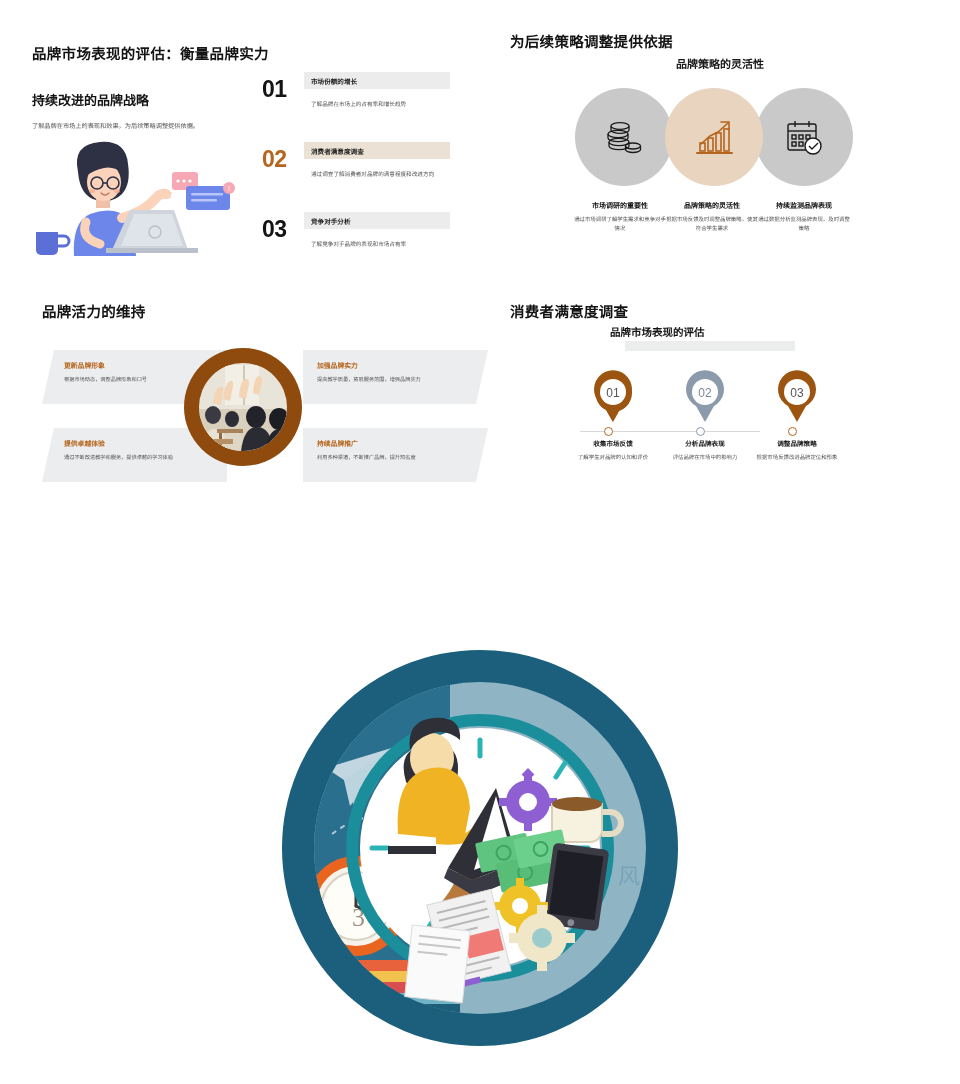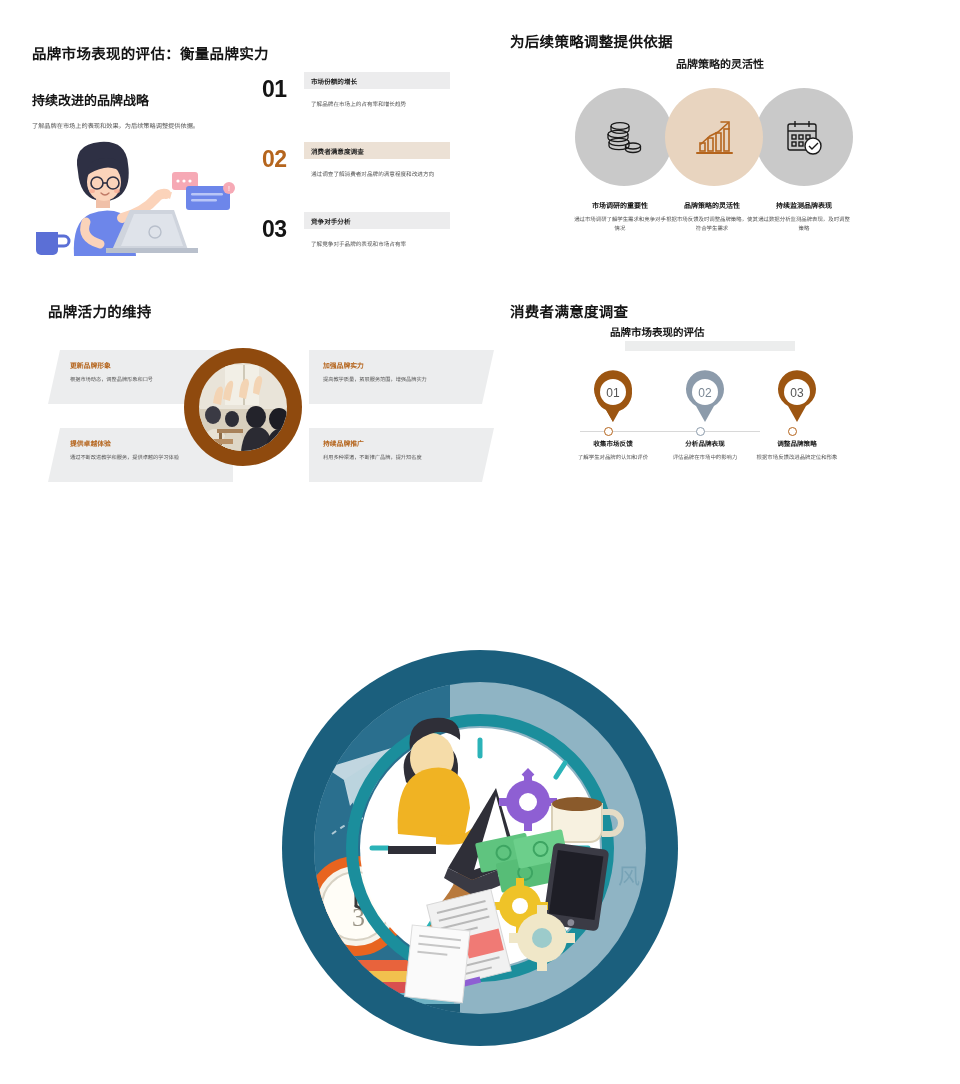--- a/index.html
+++ b/index.html
@@ -84,21 +84,21 @@
 
   .circ-caption { position: absolute; top: 0; width: 96px; text-align: center; }
   .circ-caption h4 { font-size: 7px; font-weight: bold; color: #141414; }
   .circ-caption p { margin-top: 5px; font-size: 5.4px; color: #555; line-height: 1.7; }
   .cap-wrap { position: absolute; left: 92px; top: 200px; width: 300px; height: 45px; }
   .cap-wrap .circ-caption:nth-child(1) { left: 0; }
   .cap-wrap .circ-caption:nth-child(2) { left: 92px; }
   .cap-wrap .circ-caption:nth-child(3) { left: 184px; }
 
   
-  #q3 { position: absolute; left: 16px; top: 280px; width: 480px; height: 260px; }
+  #q3 { position: absolute; left: 10px; top: 280px; width: 480px; height: 260px; }
   #q3 .sec-title { position: absolute; left: 32px; top: 20px; }
 
   .para {
     position: absolute; height: 54px; background: #ecedee;
     padding: 10px 12px;
   }
   .para h4 { font-size: 6.8px; font-weight: bold; color: #b5651d; }
   .para p { margin-top: 5px; font-size: 5.2px; color: #555; line-height: 1.65; }
   .para.left {
     width: 185px;

